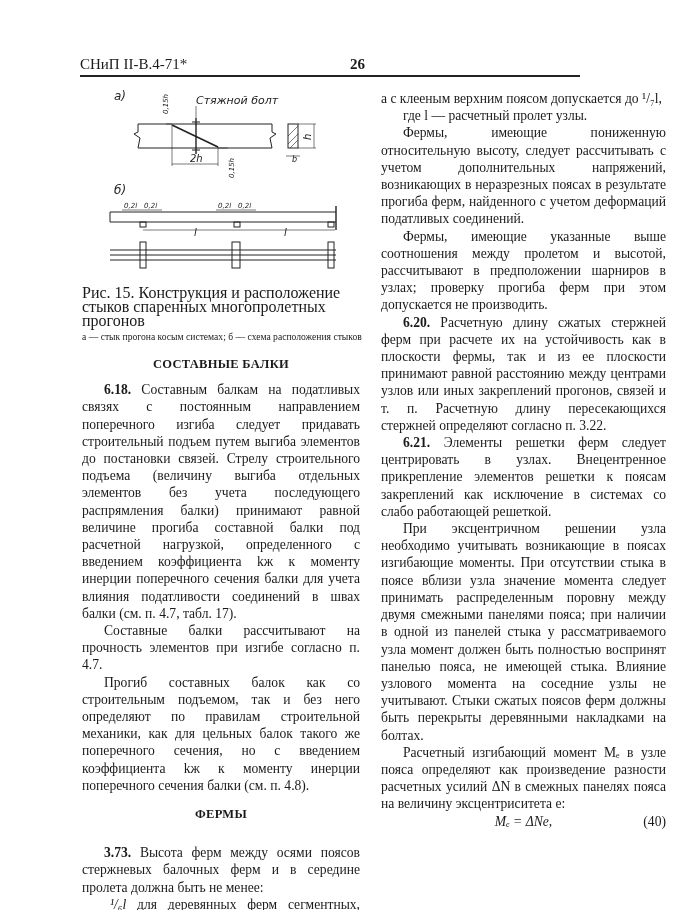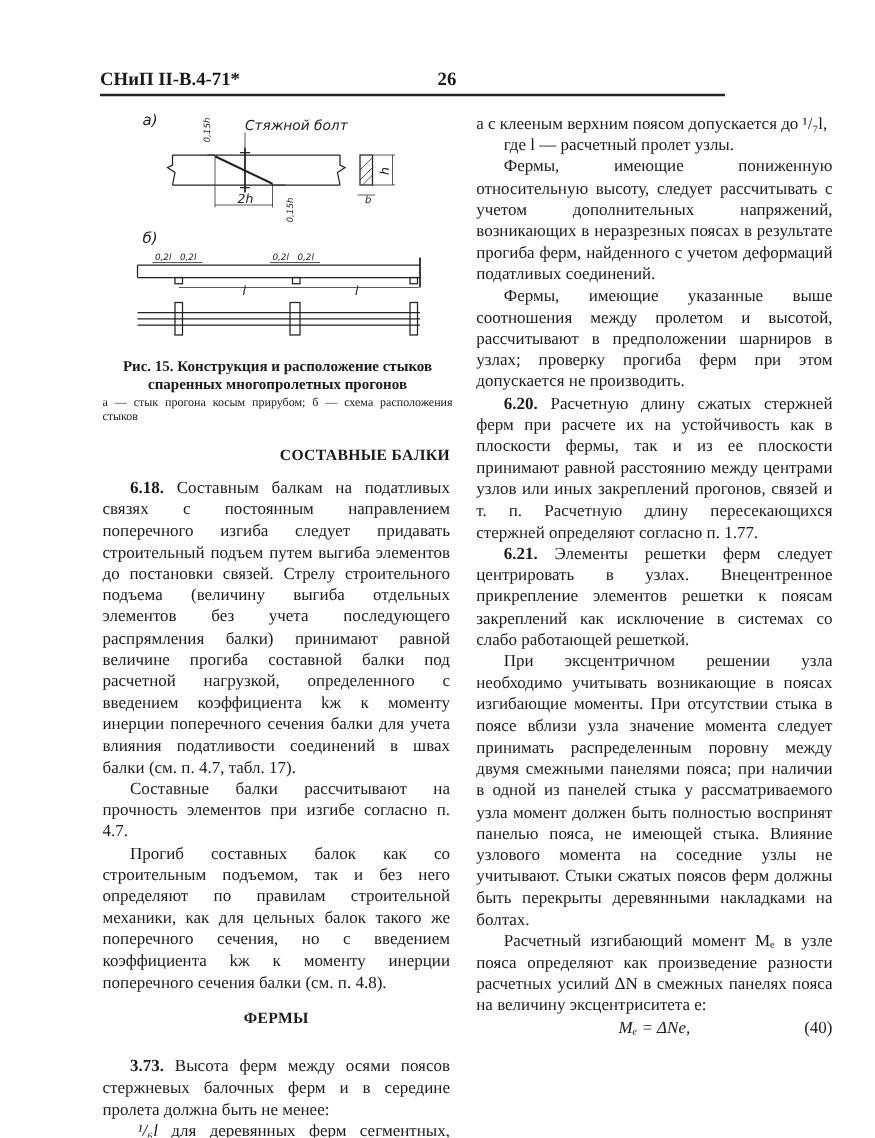--- a/index.html
+++ b/index.html
@@ -1,29 +1,29 @@
 <!DOCTYPE html>
 <html><head>
 <meta charset="utf-8">
 <style>
   html, body { margin: 0; padding: 0; background: #ffffff; }
   body { width: 700px; height: 910px; position: relative; overflow: hidden;
          font-family: "Liberation Serif", "DejaVu Serif", serif; color: #1a1a1a; }
   .header { position: absolute; left: 80px; top: 56px; width: 598px; height: 22px; }
-  .header .code { position: absolute; left: 0; top: 0; font-weight: bold; font-size: 15px; text-align: right; }
+  .header .code { position: absolute; left: 0; top: 0; font-weight: normal; font-size: 15px; text-align: right; }
   .header .pageno { position: absolute; left: 270px; top: 0; font-weight: bold; font-size: 15px; }
   .header-rule { position: absolute; left: 80px; top: 75px; width: 500px; height: 2px; background: #222; }
 
   .col { position: absolute; font-size: 13.6px; line-height: 17.2px; text-align: justify; }
   .col-left { left: 82px; width: 278px; }
   .col-right { left: 381px; width: 285px; top: 90px; }
 
   .figure { position: absolute; left: 100px; top: 82px; width: 250px; height: 200px; }
   .fig-caption { position: absolute; left: 82px; top: 286px; width: 280px; }
-  .fig-caption .title { font-weight: bold; font-size: 12px; line-height: 14px; text-align: center; }
+  .fig-caption .title { font-weight: normal; font-size: 16px; line-height: 14px; text-align: left; }
   .fig-caption .legend { font-size: 9.6px; line-height: 11px; text-align: justify; margin-top: 3px; }
 
   .section-head { text-align: center; font-weight: bold; font-size: 12.5px; letter-spacing: 0.3px; margin: 0; }
   p { margin: 0; }
   .ind { text-indent: 22px; }
   .num { font-weight: bold; }
   .item { text-indent: 28px; }
   .it { font-style: italic; }
   .formula { position: relative; text-align: center; height: 17px; }
   .formula .eq-no { position: absolute; right: 0; top: 0; }
@@ -95,40 +95,40 @@
     <line x1="10" y1="173" x2="236" y2="173"></line>
     <line x1="10" y1="178" x2="236" y2="178"></line>
     <rect x="40" y="160" width="6" height="26"></rect>
     <rect x="132" y="160" width="8" height="26"></rect>
     <rect x="228" y="160" width="6" height="26"></rect>
   </g>
 </svg>
 
 <div class="fig-caption">
   <div class="title">Рис. 15. Конструкция и расположение стыков спаренных многопролетных прогонов</div>
-  <div class="legend">а — стык прогона косым прирубом; б — схема расположения стыков</div>
+  <div class="legend">а — стык прогона косым системах; б — схема расположения стыков</div>
 </div>
 
 <div class="col col-left" style="top:356px;">
-  <p class="section-head" style="margin-bottom:8px;text-align:right;">СОСТАВНЫЕ БАЛКИ</p>
+  <p class="section-head" style="margin-bottom:8px;">СОСТАВНЫЕ БАЛКИ</p>
   <p class="ind"><span class="num">6.18.</span> <span>Составным балкам на податливых связях с постоянным направлением поперечного изгиба следует придавать строительный подъем путем выгиба элементов до постановки связей. Стрелу строительного подъема (величину выгиба отдельных элементов без учета последующего распрямления балки) принимают равной величине прогиба составной балки под расчетной нагрузкой, определенного с введением коэффициента kж к моменту инерции поперечного сечения балки для учета влияния податливости соединений в швах балки (см. п. 4.7, табл. 17).</span></p>
   <p class="ind">Составные балки рассчитывают на прочность элементов при изгибе согласно п. 4.7.</p>
   <p class="ind">Прогиб составных балок как со строительным подъемом, так и без него определяют по правилам строительной механики, как для цельных балок такого же поперечного сечения, но с введением коэффициента kж к моменту инерции поперечного сечения балки (см. п. 4.8).</p>
   <p class="section-head" style="margin:12px 0 21px 0;">ФЕРМЫ</p>
   <p class="ind"><span class="num">3.73.</span> <span>Высота ферм между осями поясов стержневых балочных ферм и в середине пролета должна быть не менее:</span></p>
   <p class="item"><span class="it">¹/₆l</span> <span>для деревянных ферм сегментных, многоугольных и с параллельными поясами;</span></p>
 
 </div>
 
 <div class="col col-right">
   <p>а с клееным верхним поясом допускается до ¹/₇l,</p>
   <p class="ind">где l — расчетный пролет узлы.</p>
   <p class="ind">Фермы, имеющие пониженную относительную высоту, следует рассчитывать с учетом дополнительных напряжений, возникающих в неразрезных поясах в результате прогиба ферм, найденного с учетом деформаций податливых соединений.</p>
   <p class="ind">Фермы, имеющие указанные выше соотношения между пролетом и высотой, рассчитывают в предположении шарниров в узлах; проверку прогиба ферм при этом допускается не производить.</p>
-  <p class="ind"><span class="num">6.20.</span> <span>Расчетную длину сжатых стержней ферм при расчете их на устойчивость как в плоскости фермы, так и из ее плоскости принимают равной расстоянию между центрами узлов или иных закреплений прогонов, связей и т. п. Расчетную длину пересекающихся стержней определяют согласно п. 1.77.</span></p>
+  <p class="ind"><span class="num">6.20.</span> <span>Расчетную длину сжатых стержней ферм при расчете их на устойчивость как в плоскости фермы, так и из ее плоскости принимают равной расстоянию между центрами узлов или иных закреплений прогонов, связей и т. п. Расчетную длину пересекающихся стержней определяют согласно п. 3.22.</span></p>
   <p class="ind"><span class="num">6.21.</span> <span>Элементы решетки ферм следует центрировать в узлах. Внецентренное прикрепление элементов решетки к поясам закреплений как исключение в системах со слабо работающей решеткой.</span></p>
   <p class="ind">При эксцентричном решении узла необходимо учитывать возникающие в поясах изгибающие моменты. При отсутствии стыка в поясе вблизи узла значение момента следует принимать распределенным поровну между двумя смежными панелями пояса; при наличии в одной из панелей стыка у рассматриваемого узла момент должен быть полностью воспринят панелью пояса, не имеющей стыка. Влияние узлового момента на соседние узлы не учитывают. Стыки сжатых поясов ферм должны быть перекрыты деревянными накладками на болтах.</p>
   <p class="ind">Расчетный изгибающий момент Mₑ в узле пояса определяют как произведение разности расчетных усилий ΔN в смежных панелях пояса на величину эксцентриситета e:</p>
   <div class="formula">
     <span class="it">Mₑ = ΔNe,</span>
     <span class="eq-no">(40)</span>
   </div>
 
 </div>
 

